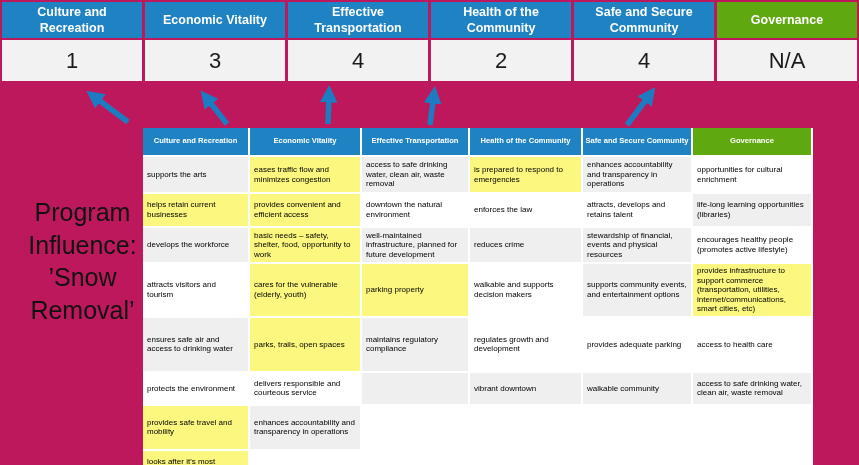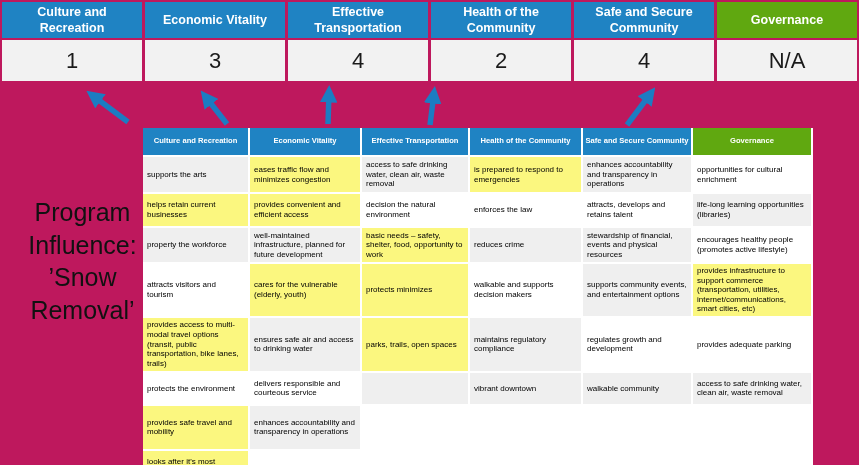--- a/index.html
+++ b/index.html
@@ -102,42 +102,42 @@
       <div class="mh">Safe and Secure Community</div>
       <div class="mh green">Governance</div>
       <div class="mc gray">supports the arts</div>
       <div class="mc gray hl">eases traffic flow and minimizes congestion</div>
       <div class="mc gray">access to safe drinking water, clean air, waste removal</div>
       <div class="mc gray hl">is prepared to respond to emergencies</div>
       <div class="mc gray">enhances accountability and transparency in operations</div>
       <div class="mc">opportunities for cultural enrichment</div>
       <div class="mc hl">helps retain current businesses</div>
       <div class="mc hl">provides convenient and efficient access</div>
-      <div class="mc">decision the natural environment</div>
+      <div class="mc">downtown the natural environment</div>
       <div class="mc">enforces the law</div>
       <div class="mc">attracts, develops and retains talent</div>
       <div class="mc gray">life-long learning opportunities (libraries)</div>
-      <div class="mc gray">property the workforce</div>
+      <div class="mc gray">develops the workforce</div>
+      <div class="mc gray hl">basic needs – safety, shelter, food, opportunity to work</div>
       <div class="mc gray">well-maintained infrastructure, planned for future development</div>
-      <div class="mc gray hl">basic needs – safety, shelter, food, opportunity to work</div>
       <div class="mc gray">reduces crime</div>
       <div class="mc gray">stewardship of financial, events and physical resources</div>
       <div class="mc">encourages healthy people (promotes active lifestyle)</div>
       <div class="mc">attracts visitors and tourism</div>
       <div class="mc hl">cares for the vulnerable (elderly, youth)</div>
-      <div class="mc hl">protects minimizes</div>
+      <div class="mc hl">parking property</div>
       <div class="mc">walkable and supports decision makers</div>
       <div class="mc gray">supports community events, and entertainment options</div>
       <div class="mc gray hl">provides infrastructure to support commerce (transportation, utilities, internet/communications, smart cities, etc)</div>
-      <div class="mc gray hl">provides access to multi-modal travel options (transit, public transportation, bike lanes, trails)</div>
       <div class="mc gray">ensures safe air and access to drinking water</div>
       <div class="mc hl">parks, trails, open spaces</div>
       <div class="mc gray">maintains regulatory compliance</div>
       <div class="mc">regulates growth and development</div>
       <div class="mc">provides adequate parking</div>
+      <div class="mc">access to health care</div>
       <div class="mc">protects the environment</div>
       <div class="mc">delivers responsible and courteous service</div>
       <div class="mc gray"></div>
       <div class="mc gray">vibrant downtown</div>
       <div class="mc gray">walkable community</div>
       <div class="mc gray">access to safe drinking water, clean air, waste removal</div>
       <div class="mc gray hl">provides safe travel and mobility</div>
       <div class="mc gray">enhances accountability and transparency in operations</div>
       <div class="mc"></div>
       <div class="mc"></div>

